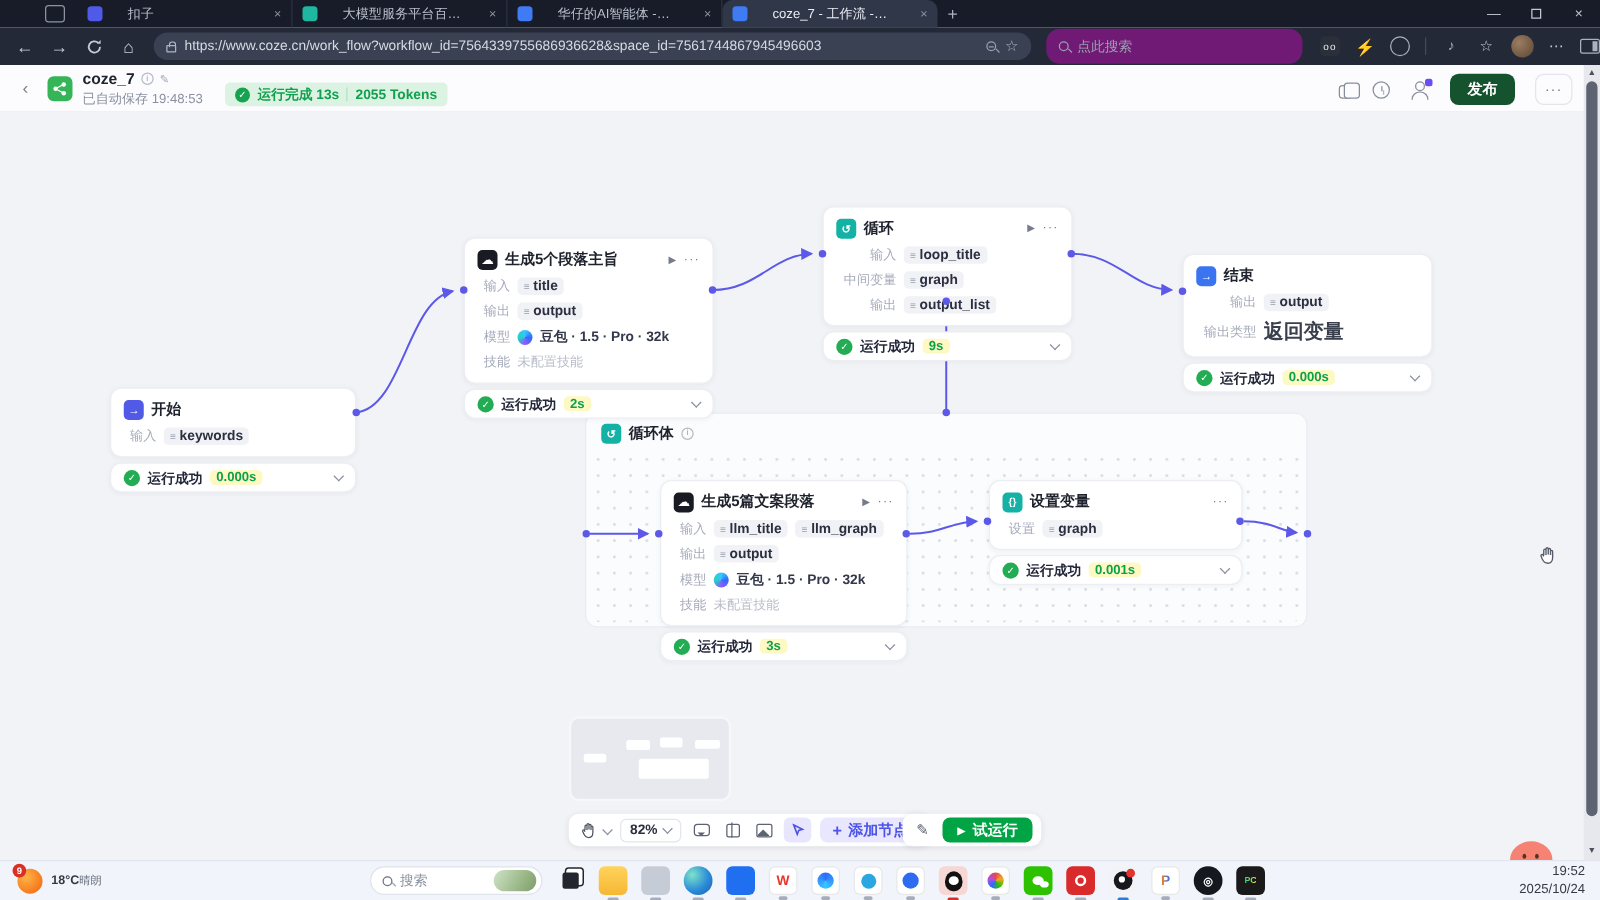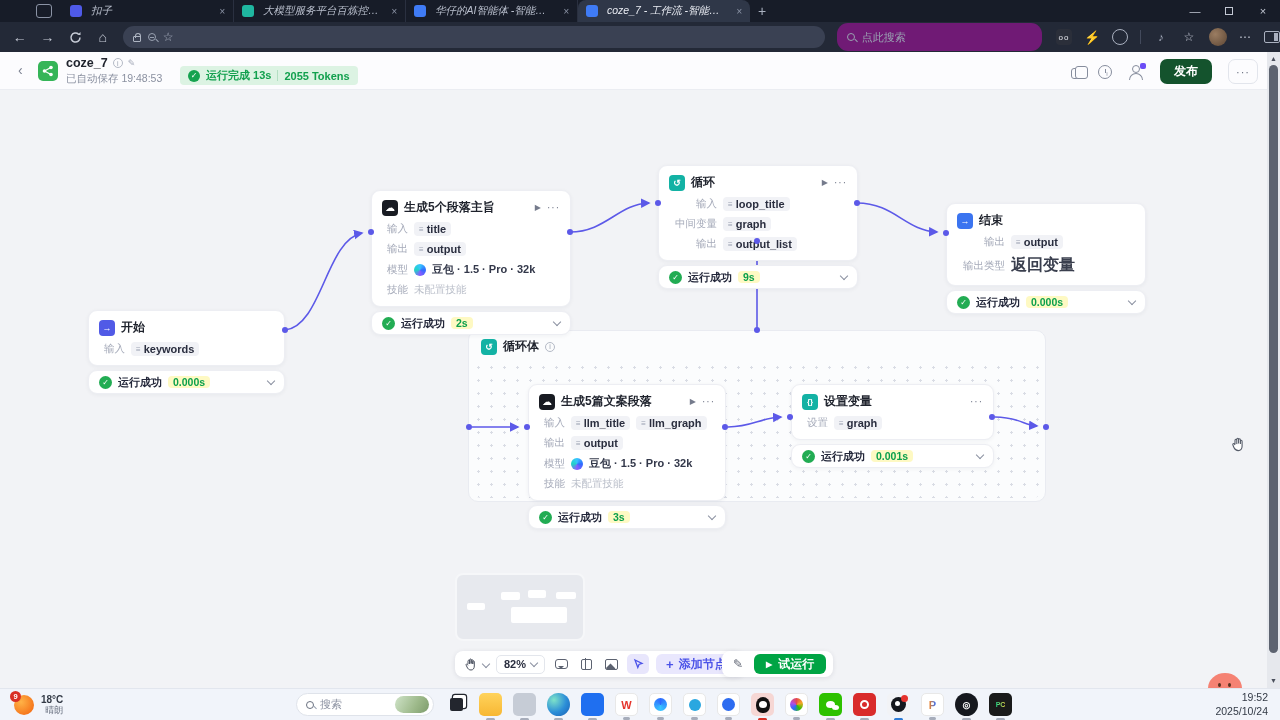--- a/index.html
+++ b/index.html
@@ -3,21 +3,21 @@
 <meta charset="utf-8">
 <style>
   * { margin:0; padding:0; box-sizing:border-box; }
   html,body { width:1280px; height:720px; overflow:hidden; }
   body { font-family:"Liberation Sans", sans-serif; }
   .screen { position:relative; width:1280px; height:720px; background:#f2f3f6; overflow:hidden; }
 
   
   .tabstrip { position:absolute; left:0; top:0; width:1280px; height:22px; background:#171c28; display:flex; align-items:center; }
   .winbtn-left { width:16px; height:14px; border:1.5px solid #8b93a5; border-radius:3px; margin:0 10px 0 36px; }
-  .tab { display:flex; align-items:center; gap:9px; width:172px; height:22px; padding:0 8px; color:#b9bfcd; font-size:10.5px; border-right:1px solid #2a3040; white-space:nowrap; overflow:hidden;font-style:italic; }
+  .tab { display:flex; align-items:center; gap:20px; width:172px; height:22px; padding:0 8px; color:#b9bfcd; font-size:10.5px; border-right:1px solid #2a3040; white-space:nowrap; overflow:hidden; }
   .tab.active { background:#2f3748; color:#e9ecf3; border-radius:8px 8px 0 0; border-right:none; }
   .tab .fav { width:12px; height:12px; border-radius:3px; flex:0 0 auto; }
   .fav-coze { background:#4f5ae8; }
   .fav-bailian { background:#1fb7a0; }
   .fav-bot { background:#3f7bf5; }
   .tab .lbl { flex:1; overflow:hidden; text-overflow:ellipsis; }
   .tab .x { color:#8b93a5; font-size:10px; }
   .newtab { color:#aab1c0; font-size:14px; margin-left:8px; }
   .wincontrols { position:absolute; right:0; top:0; height:22px; display:flex; align-items:center; gap:0; }
   .wc { width:34px; height:22px; display:flex; align-items:center; justify-content:center; color:#c3c8d4; font-size:11px; }
@@ -164,21 +164,21 @@
   .scrollbar .thumb { position:absolute; left:2px; top:13px; width:9px; height:588px; background:#5d6370; border-radius:5px; }
   .mascot { position:absolute; left:1208px; top:673px; width:34px; height:30px; background:#f58273; border-radius:50% 50% 40% 40%; z-index:5; }
   .mascot::before, .mascot::after { content:""; position:absolute; top:10px; width:3px; height:4px; background:#59321f; border-radius:50%; }
   .mascot::before { left:10px; } .mascot::after { left:20px; }
 
   
   .taskbar { position:absolute; left:0; top:688px; width:1280px; height:32px; background:#f1f4fa; border-top:1px solid #e2e6ee; display:flex; align-items:center; z-index:9; }
   .weather { position:absolute; left:14px; display:flex; align-items:center; gap:7px; }
   .wicon { width:20px; height:20px; border-radius:50%; background:radial-gradient(circle at 35% 35%, #ffb347, #f2600c); position:relative; }
   .wbadge { position:absolute; left:-4px; top:-4px; width:11px; height:11px; background:#d93025; border-radius:50%; color:#fff; font-size:7.5px; display:flex; align-items:center; justify-content:center; font-weight:700; }
-  .wtxt { display:flex; flex-direction:column; line-height:1.15;align-items:flex-end; }
+  .wtxt { display:flex; flex-direction:row; line-height:1.15; }
   .wtemp { font-size:10px; color:#333a46; font-weight:700; }
   .wdesc { font-size:9px; color:#6a7180; }
   .tb-center { position:absolute; left:262px; display:flex; align-items:center; gap:11px; }
   .winlogo { width:19px; height:19px; display:grid; grid-template-columns:8px 8px; grid-template-rows:8px 8px; gap:2px; }
   .winlogo i { background:#2e7cd6; border-radius:1px; }
   .tsearch { width:138px; height:23px; background:#fff; border:1px solid #dfe3ea; border-radius:12px; display:flex; align-items:center; gap:6px; padding:0 4px 0 9px; }
   .tsearch .q { color:#6a7180; font-size:11px; }
   .tsearch .ph { flex:1; font-size:11px; color:#8a90a0; }
   .tsearch .pic { width:34px; height:17px; border-radius:9px; background:linear-gradient(120deg,#cfe3c8,#9db98a 60%,#7d9b6b); }
   .app { width:23px; height:23px; border-radius:5px; position:relative; display:flex; align-items:center; justify-content:center; font-size:11px; font-weight:700; }
@@ -265,20 +265,21 @@
     <div class="navbtn">→</div>
     <div class="navbtn">
       <svg width="13" height="13" viewBox="0 0 13 13">
           <path d="M11 6.5a4.5 4.5 0 1 1-1.4-3.2" fill="none" stroke="#c6cbd6" stroke-width="1.5"></path>
           <path d="M11.5 1v3h-3z" fill="#c6cbd6"></path>
         </svg>
     </div>
     <div class="navbtn">⌂</div>
     <div class="urlbar">
       <span class="lock"></span>
+      <span class="urltext">https://www.coze.cn/work_flow?workflow_id=7564339755686936628&amp;space_id=7561744867945496603</span>
       <span class="mag minus"></span>
       <span class="star">☆</span>
     </div>
     <div class="searchbar">
       <span class="mag"></span>
       <span>点此搜索</span>
     </div>
     <div class="extrow">
       <span class="ext ext-dark"></span>
       <span class="ext ext-bolt"></span>

